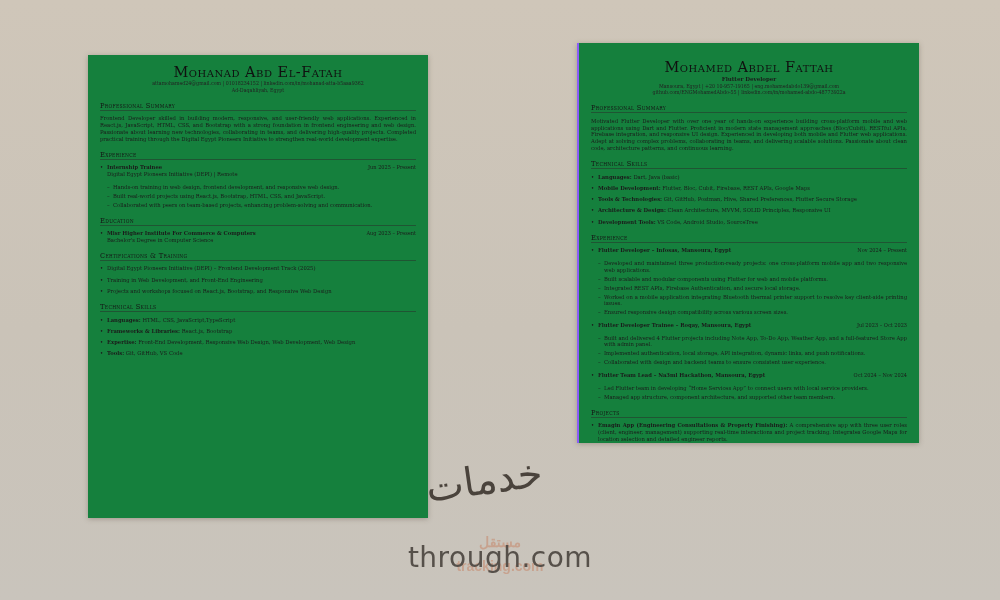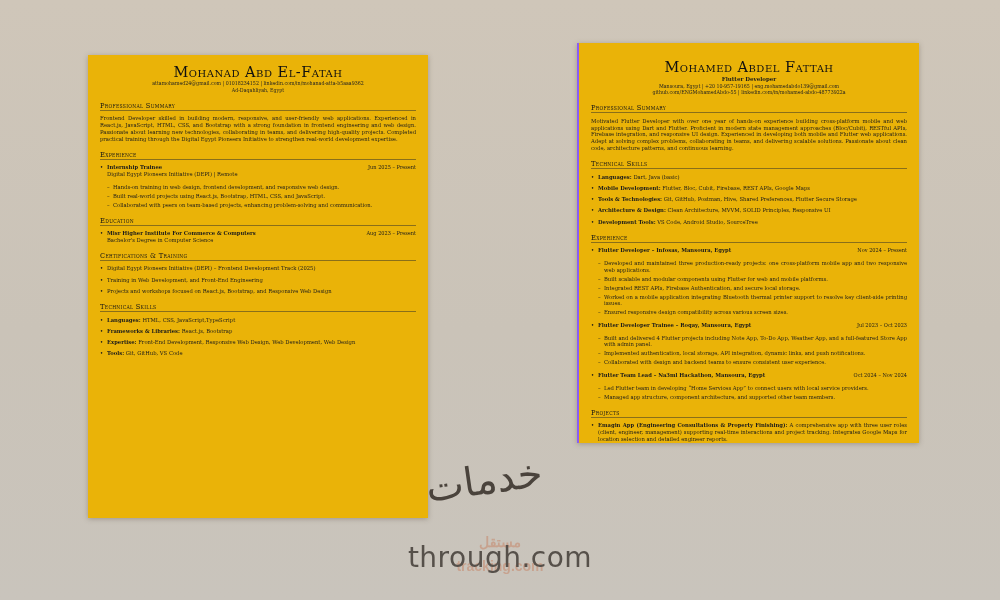--- a/index.html
+++ b/index.html
@@ -2,21 +2,21 @@
 <html><head>
 <meta charset="utf-8">
 <style>
   html,body{margin:0;padding:0;}
   body{
     width:1000px;height:600px;position:relative;overflow:hidden;
     background:linear-gradient(180deg,#cfc6b9 0%,#cac3b8 55%,#c9c4bc 100%);
     font-family:"DejaVu Serif", serif;
   }
   .page{
-    position:absolute;background:#eab308;overflow:hidden;
+    position:absolute;background:#15803d;overflow:hidden;
     box-shadow:0 1px 5px rgba(80,70,55,0.35);
   }
   .page-left{left:88px;top:55px;width:340px;height:463px;}
   .page-right{left:577px;top:43px;width:340px;height:400px;border-left:2px solid #8b5cf6;box-sizing:content-box;}
   .page-inner{
     width:680px;transform:scale(0.5);transform-origin:0 0;
     padding:16px 24px 0 24px;box-sizing:border-box;color:#1b1b1b;
   }
   .page-right .page-inner{padding-top:30px;}
 

